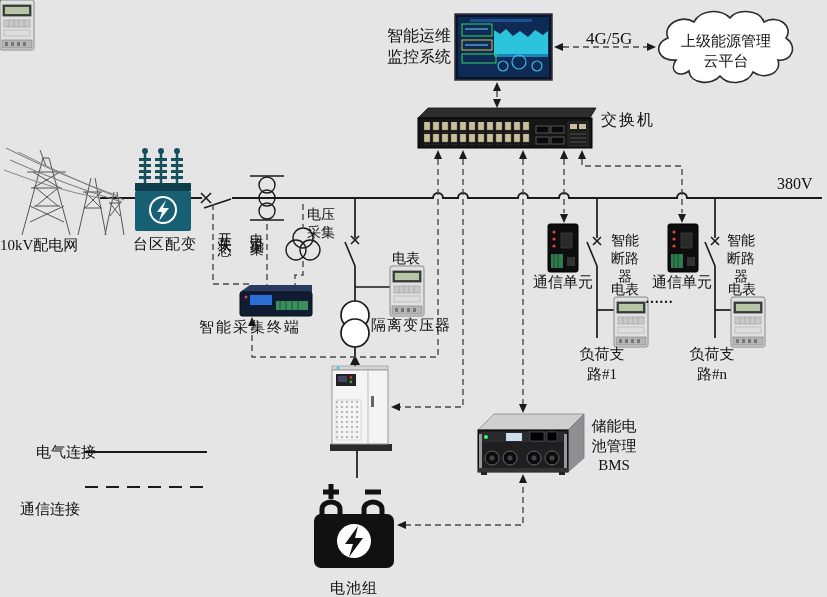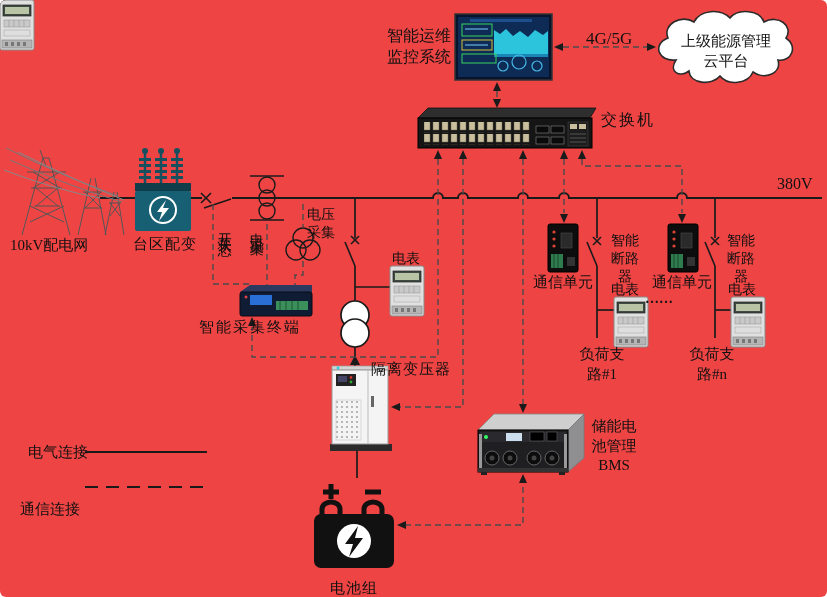--- a/index.html
+++ b/index.html
@@ -1,18 +1,18 @@
 <!DOCTYPE html>
 <html><head>
 <meta charset="utf-8">
 <style>
   html,body{margin:0;padding:0;background:#fff;}
   #canvas{
-    position:relative;width:827px;height:597px;background:#ef4444;overflow:hidden;
-    font-family:"Liberation Serif","DejaVu Serif",serif;color:#111;border-radius:6px;
+    position:relative;width:827px;height:597px;background:#e5e5e5;overflow:hidden;
+    font-family:"Liberation Serif","DejaVu Serif",serif;color:#111;
   }
   #diagram-svg{position:absolute;left:0;top:0;}
   .lbl{position:absolute;white-space:nowrap;line-height:1.3;}
   .center{text-align:center;}
   .vtext{writing-mode:vertical-rl;text-orientation:upright;letter-spacing:3px;white-space:nowrap;}
   .s14{font-size:14px;} .s15{font-size:15px;} .s16{font-size:16px;} .s17{font-size:17px;margin-top:8px;}
 </style>
 </head>
 <body>
 
@@ -335,33 +335,33 @@
   <div>监控系统</div>
 </div>
 <div class="lbl s17" style="left:586px;top:20px;">4G/5G</div>
 <div class="lbl s15 center" style="left:662px;top:32px;width:128px;">
   <div>上级能源管理</div>
   <div>云平台</div>
 </div>
 <div class="lbl s16" style="left:601px;top:110px;letter-spacing:2px;">交换机</div>
 <div class="lbl s16" style="left:777px;top:174px;">380V</div>
 
-<div class="lbl s15" style="left:10px;top:236px;">10kV配电网</div>
+<div class="lbl s15" style="left:0;top:236px;">10kV配电网</div>
 <div class="lbl s15" style="left:133px;top:235px;letter-spacing:1px;">台区配变</div>
 
 <div class="lbl s14 vtext" style="left:215px;top:222px;height:95px;">开关状态</div>
 <div class="lbl s14 vtext" style="left:247px;top:222px;height:95px;">电流采集</div>
 <div class="lbl s14" style="left:307px;top:206px;">
   <div>电压</div>
   <div>采集</div>
 </div>
 <div class="lbl s15" style="left:199px;top:318px;letter-spacing:2px;">智能采集终端</div>
 
 <div class="lbl s14" style="left:392px;top:250px;">电表</div>
-<div class="lbl s15" style="left:371px;top:316px;letter-spacing:1px;margin-top:44px;">隔离变压器</div>
+<div class="lbl s15" style="left:371px;top:316px;letter-spacing:1px;">隔离变压器</div>
 <div class="lbl s15" style="left:330px;top:571px;letter-spacing:1px;margin-top:8px;">电池组</div>
 <div class="lbl s15 center" style="left:582px;top:417px;width:64px;">
   <div>储能电</div>
   <div>池管理</div>
   <div>BMS</div>
 </div>
 
 <div class="lbl s15 center" style="left:533px;top:273px;width:60px;">通信单元</div>
 <div class="lbl s15 center" style="left:652px;top:273px;width:60px;">通信单元</div>
 <div class="lbl s14 center" style="left:606px;top:232px;width:38px;">
@@ -379,16 +379,16 @@
 <div class="lbl s14" style="left:645px;top:290px;font-weight:bold;">……</div>
 <div class="lbl s15 center" style="left:576px;top:345px;width:52px;">
   <div>负荷支</div>
   <div>路#1</div>
 </div>
 <div class="lbl s15 center" style="left:686px;top:345px;width:52px;">
   <div>负荷支</div>
   <div>路#n</div>
 </div>
 
-<div class="lbl s15" style="left:28px;top:443px;">电气连接</div>
+<div class="lbl s15" style="left:36px;top:443px;">电气连接</div>
 <div class="lbl s15" style="left:20px;top:500px;">通信连接</div>
 
 </div>
 
 </body></html>

